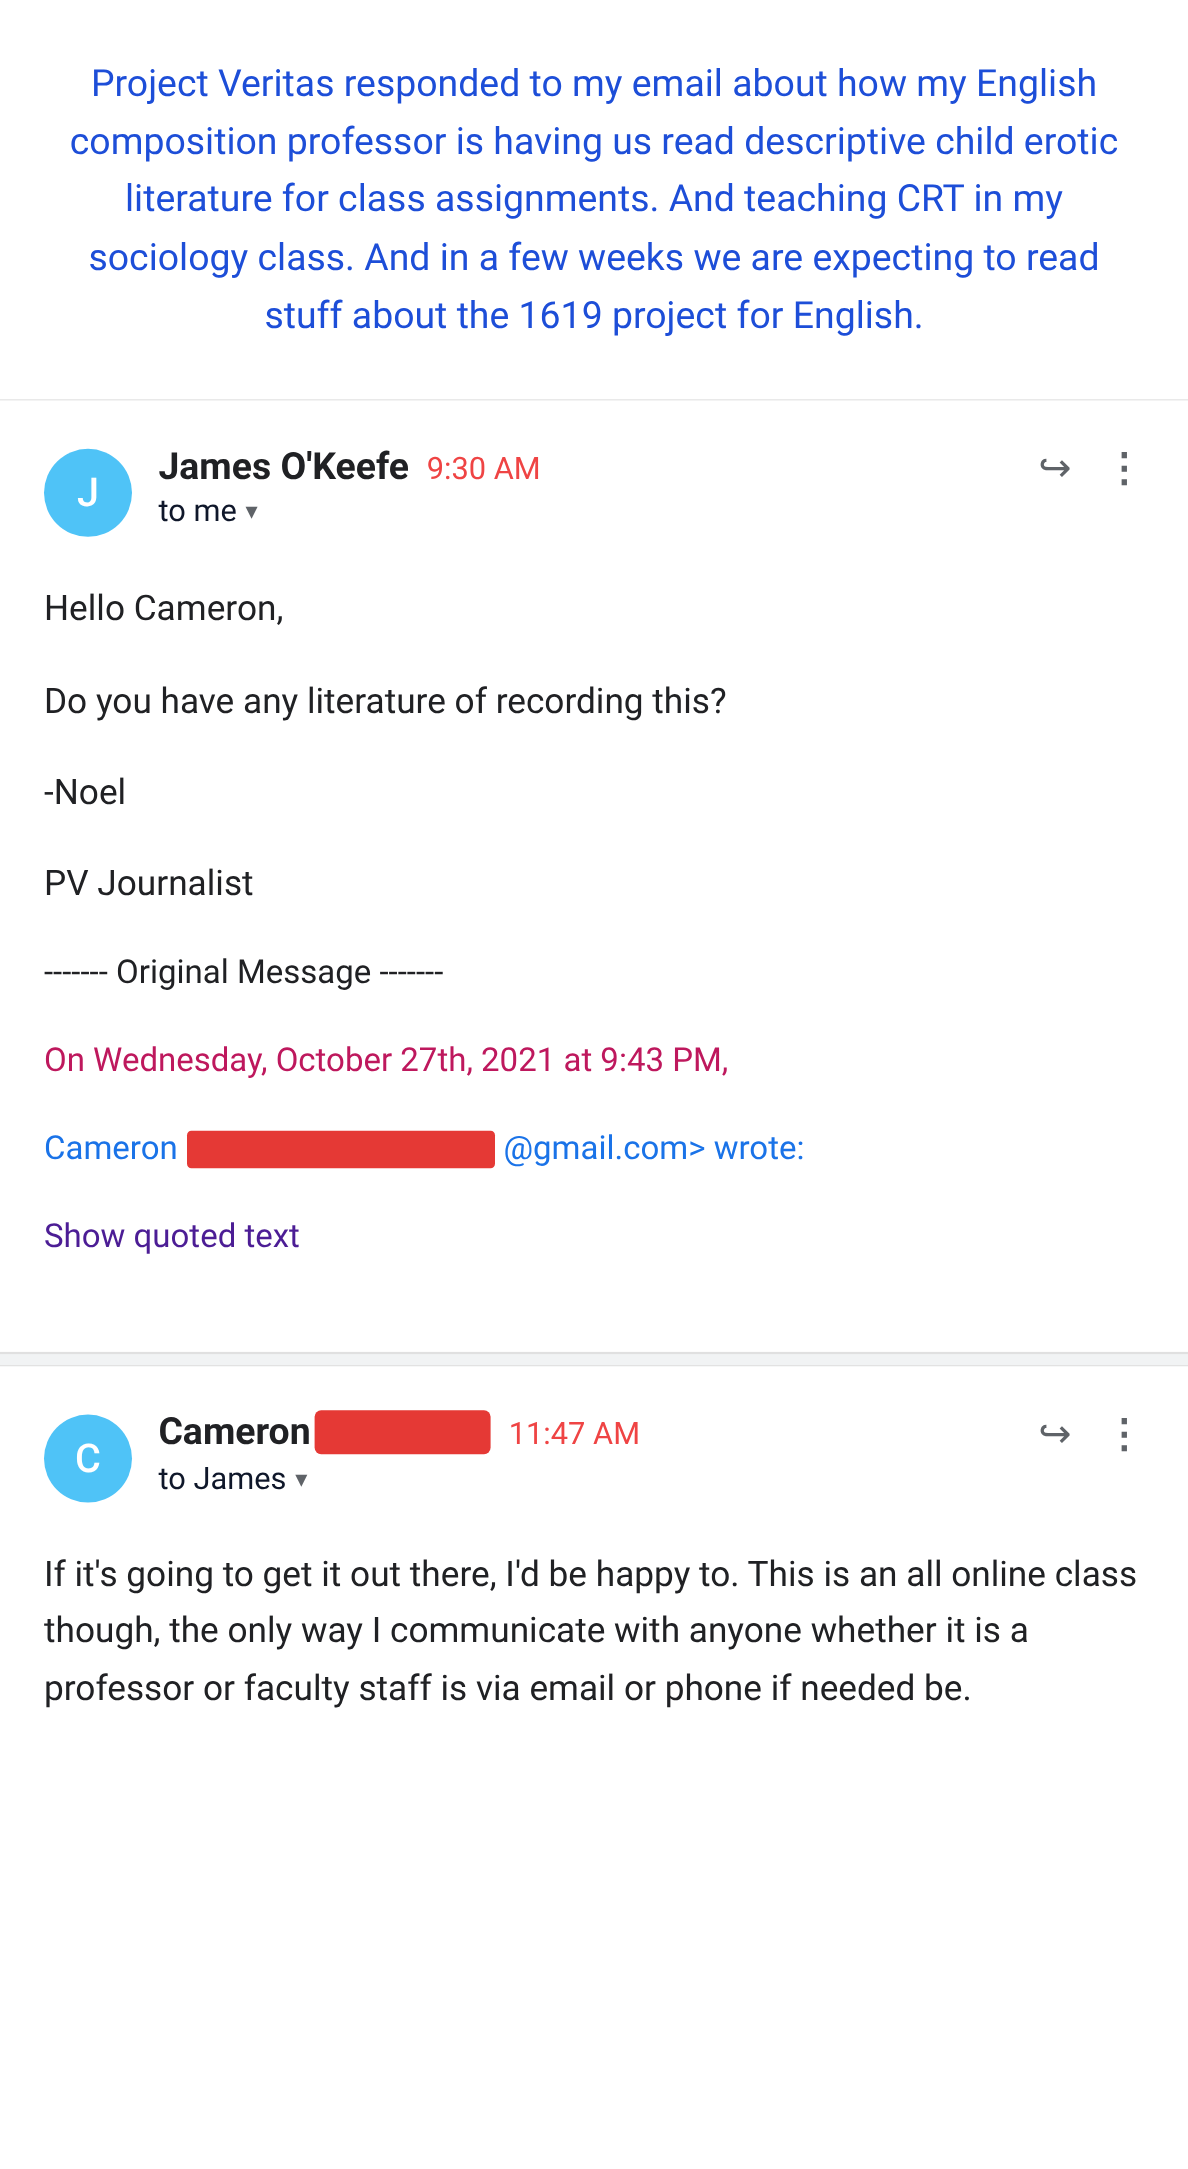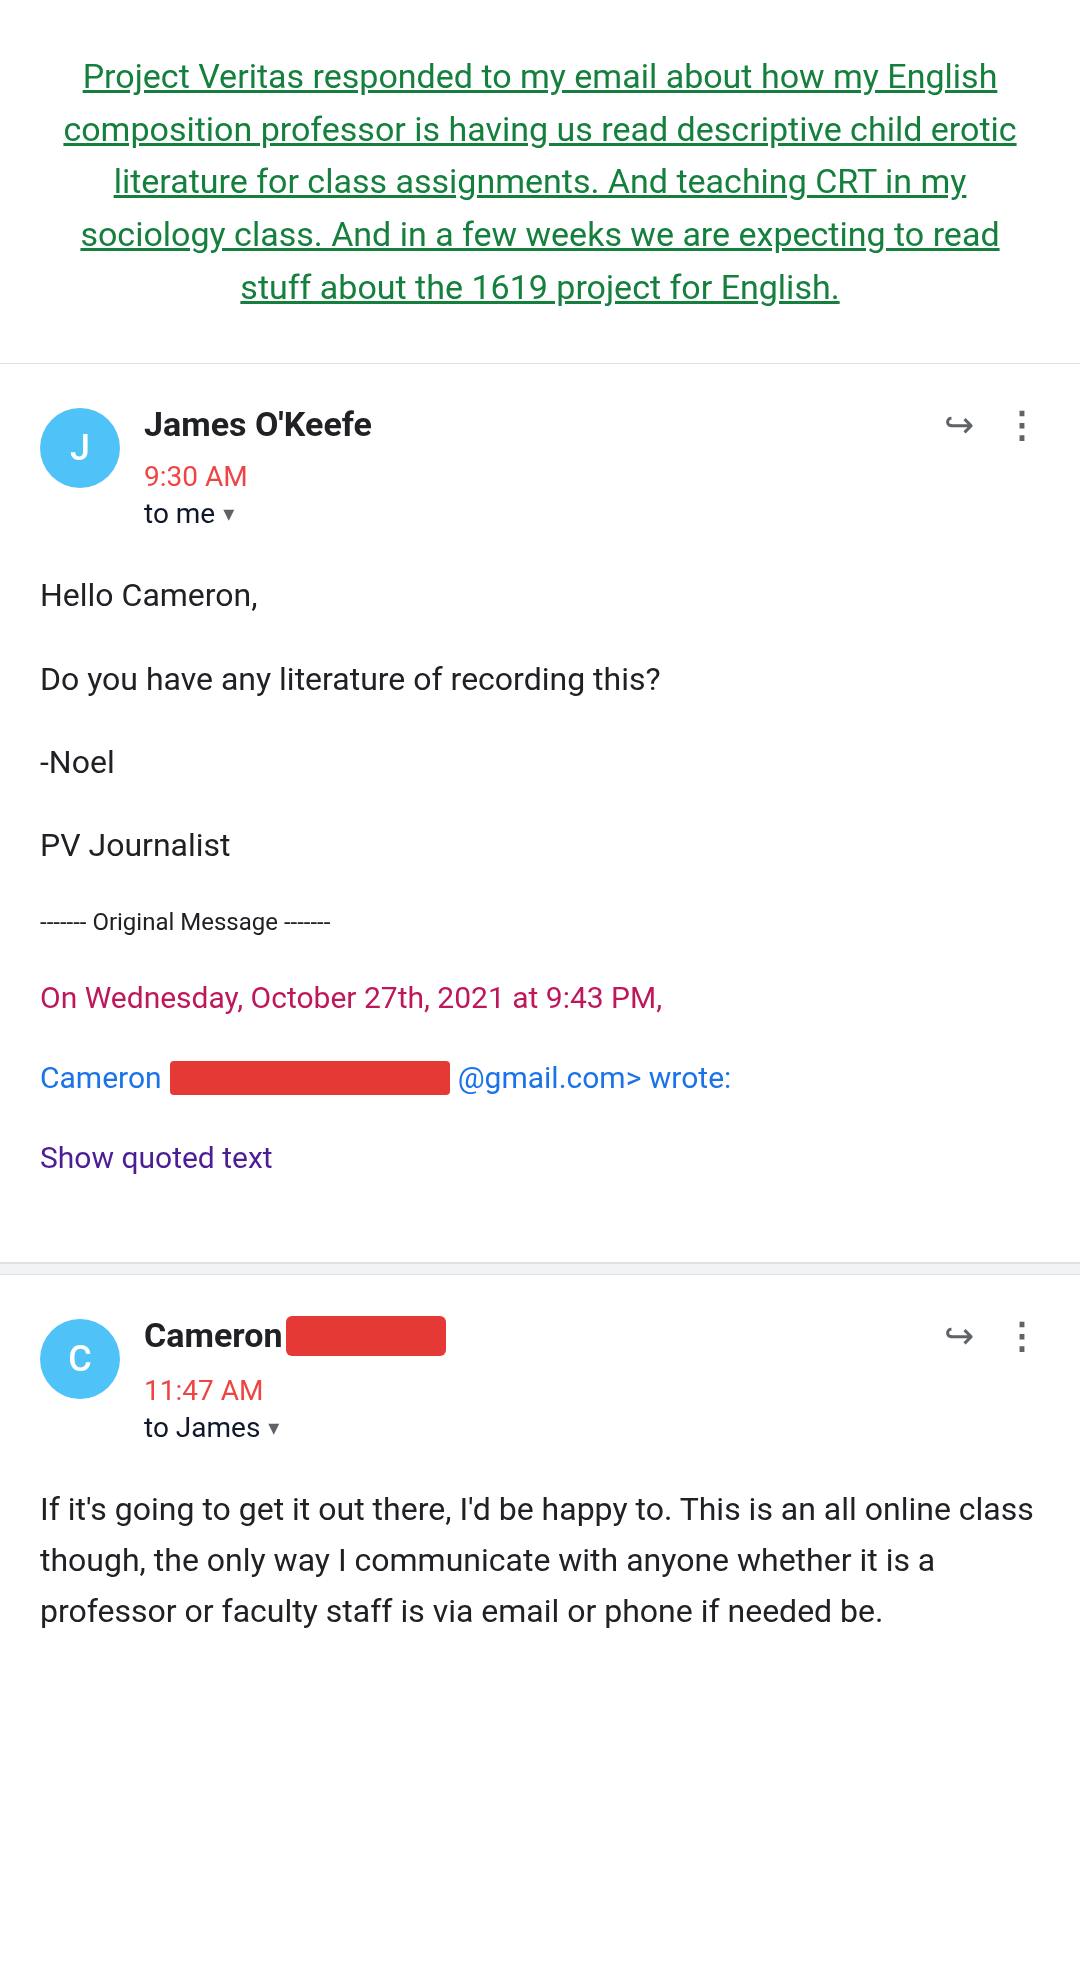--- a/index.html
+++ b/index.html
@@ -12,23 +12,22 @@
       min-height: 1972px;
       font-size: 32px;
       color: #202124;
     }
 
     .intro-text {
       text-align: center;
       padding: 50px 60px 50px 60px;
       font-size: 34px;
       line-height: 1.55;
-      color: #15803d;
+      color: #1d4ed8;
       border-bottom: 1px solid #e0e0e0;
-      text-decoration: underline;
     }
 
     .email-block {
       padding: 40px 40px 0 40px;
       border-bottom: 1px solid #e0e0e0;
     }
 
     .email-header {
       display: flex;
       align-items: flex-start;
@@ -59,21 +58,20 @@
     }
 
     .sender-info {
       flex: 1;
     }
 
     .sender-name-row {
       display: flex;
       align-items: baseline;
       gap: 16px;
-      flex-direction: column;
     }
 
     .sender-name {
       font-size: 34px;
       font-weight: 700;
       color: #202124;
     }
 
     .sender-name-redacted {
       font-size: 34px;
@@ -133,21 +131,21 @@
     .email-body p {
       margin-bottom: 32px;
     }
 
     .email-body p:last-child {
       margin-bottom: 0;
     }
 
     .original-message {
       color: #202124;
-      font-size: 24px;
+      font-size: 30px;
       margin-bottom: 8px;
       margin-top: 32px;
     }
 
     .original-message-date {
       color: #be185d;
       font-size: 30px;
       margin-bottom: 4px;
     }
 

